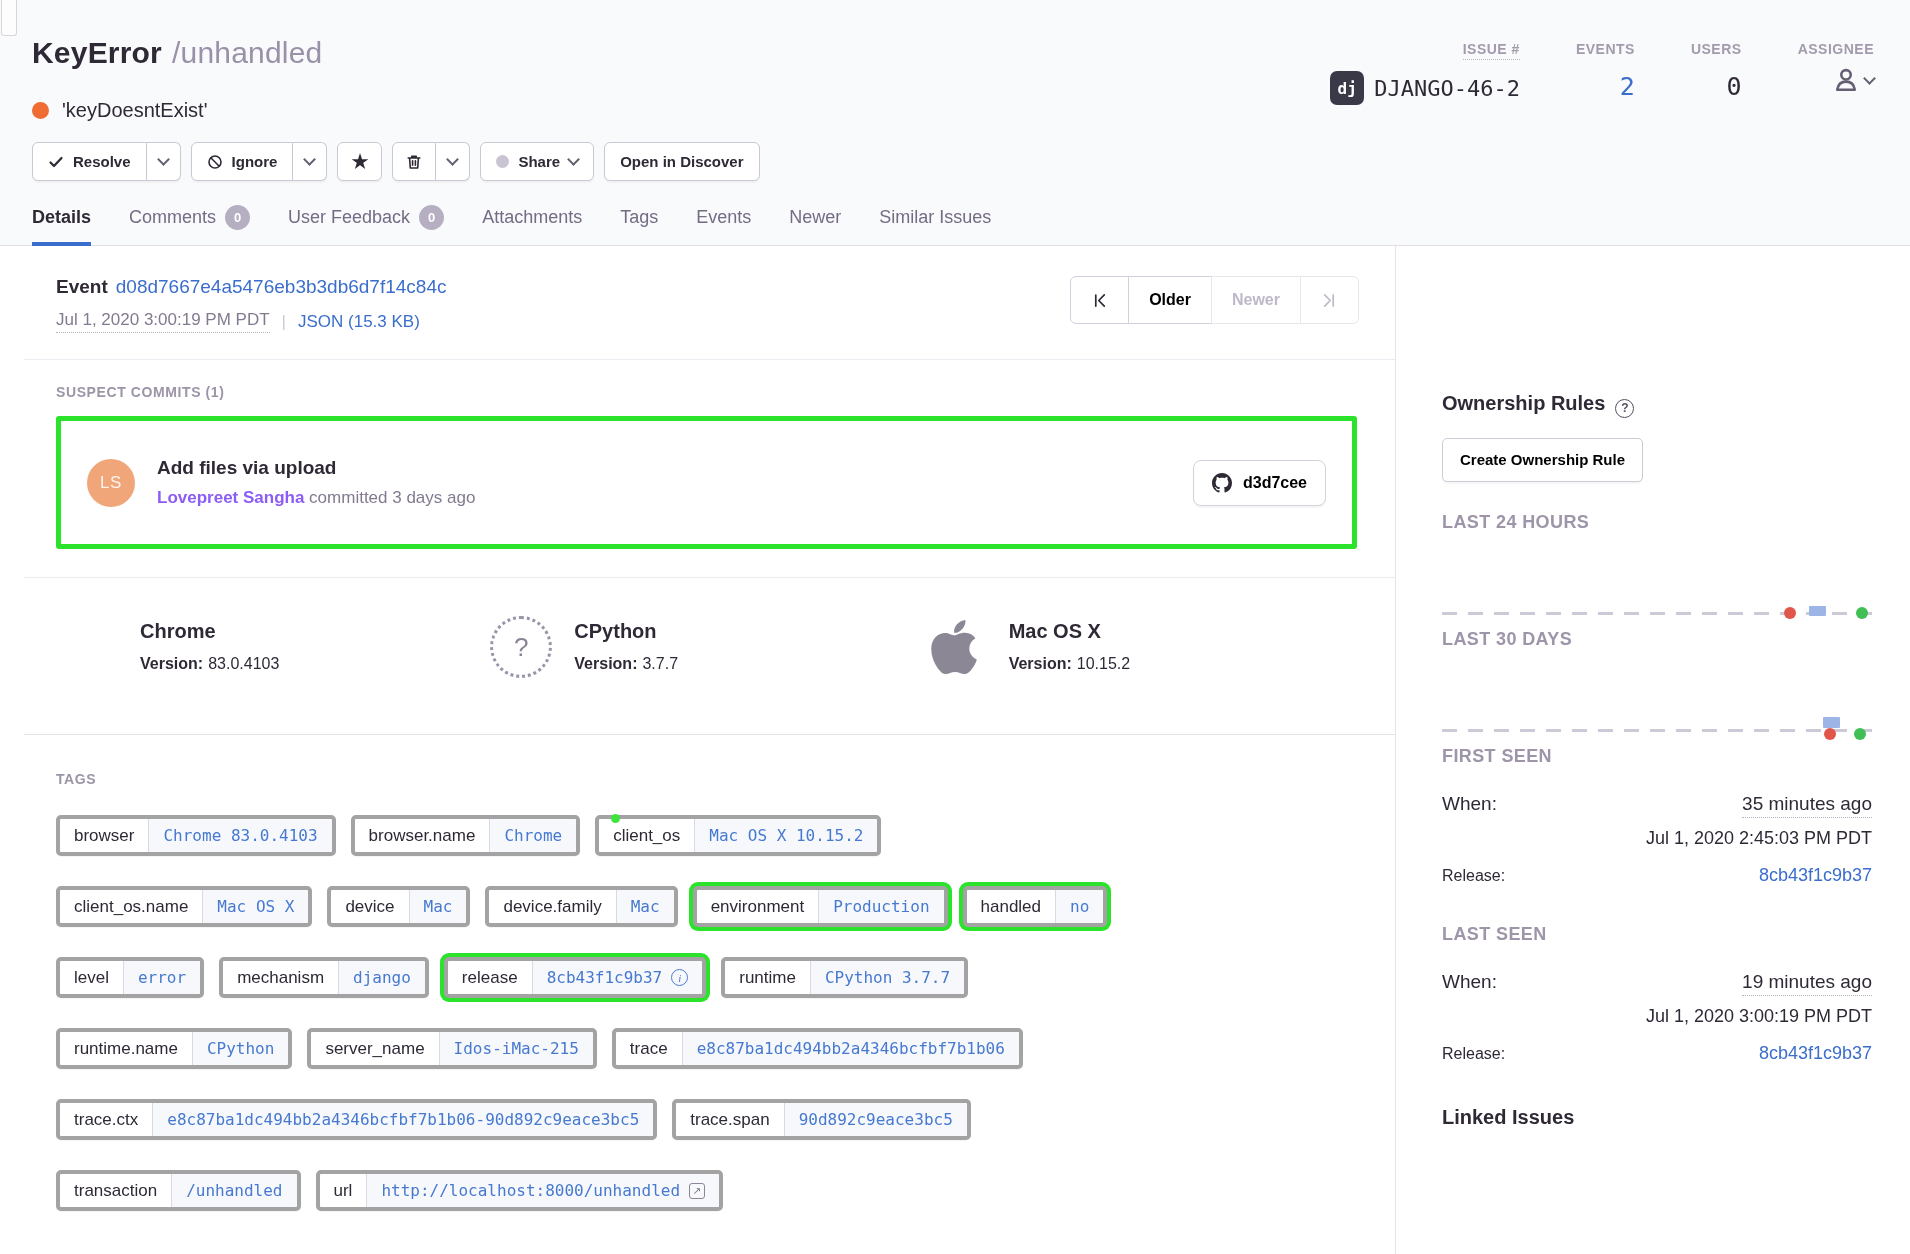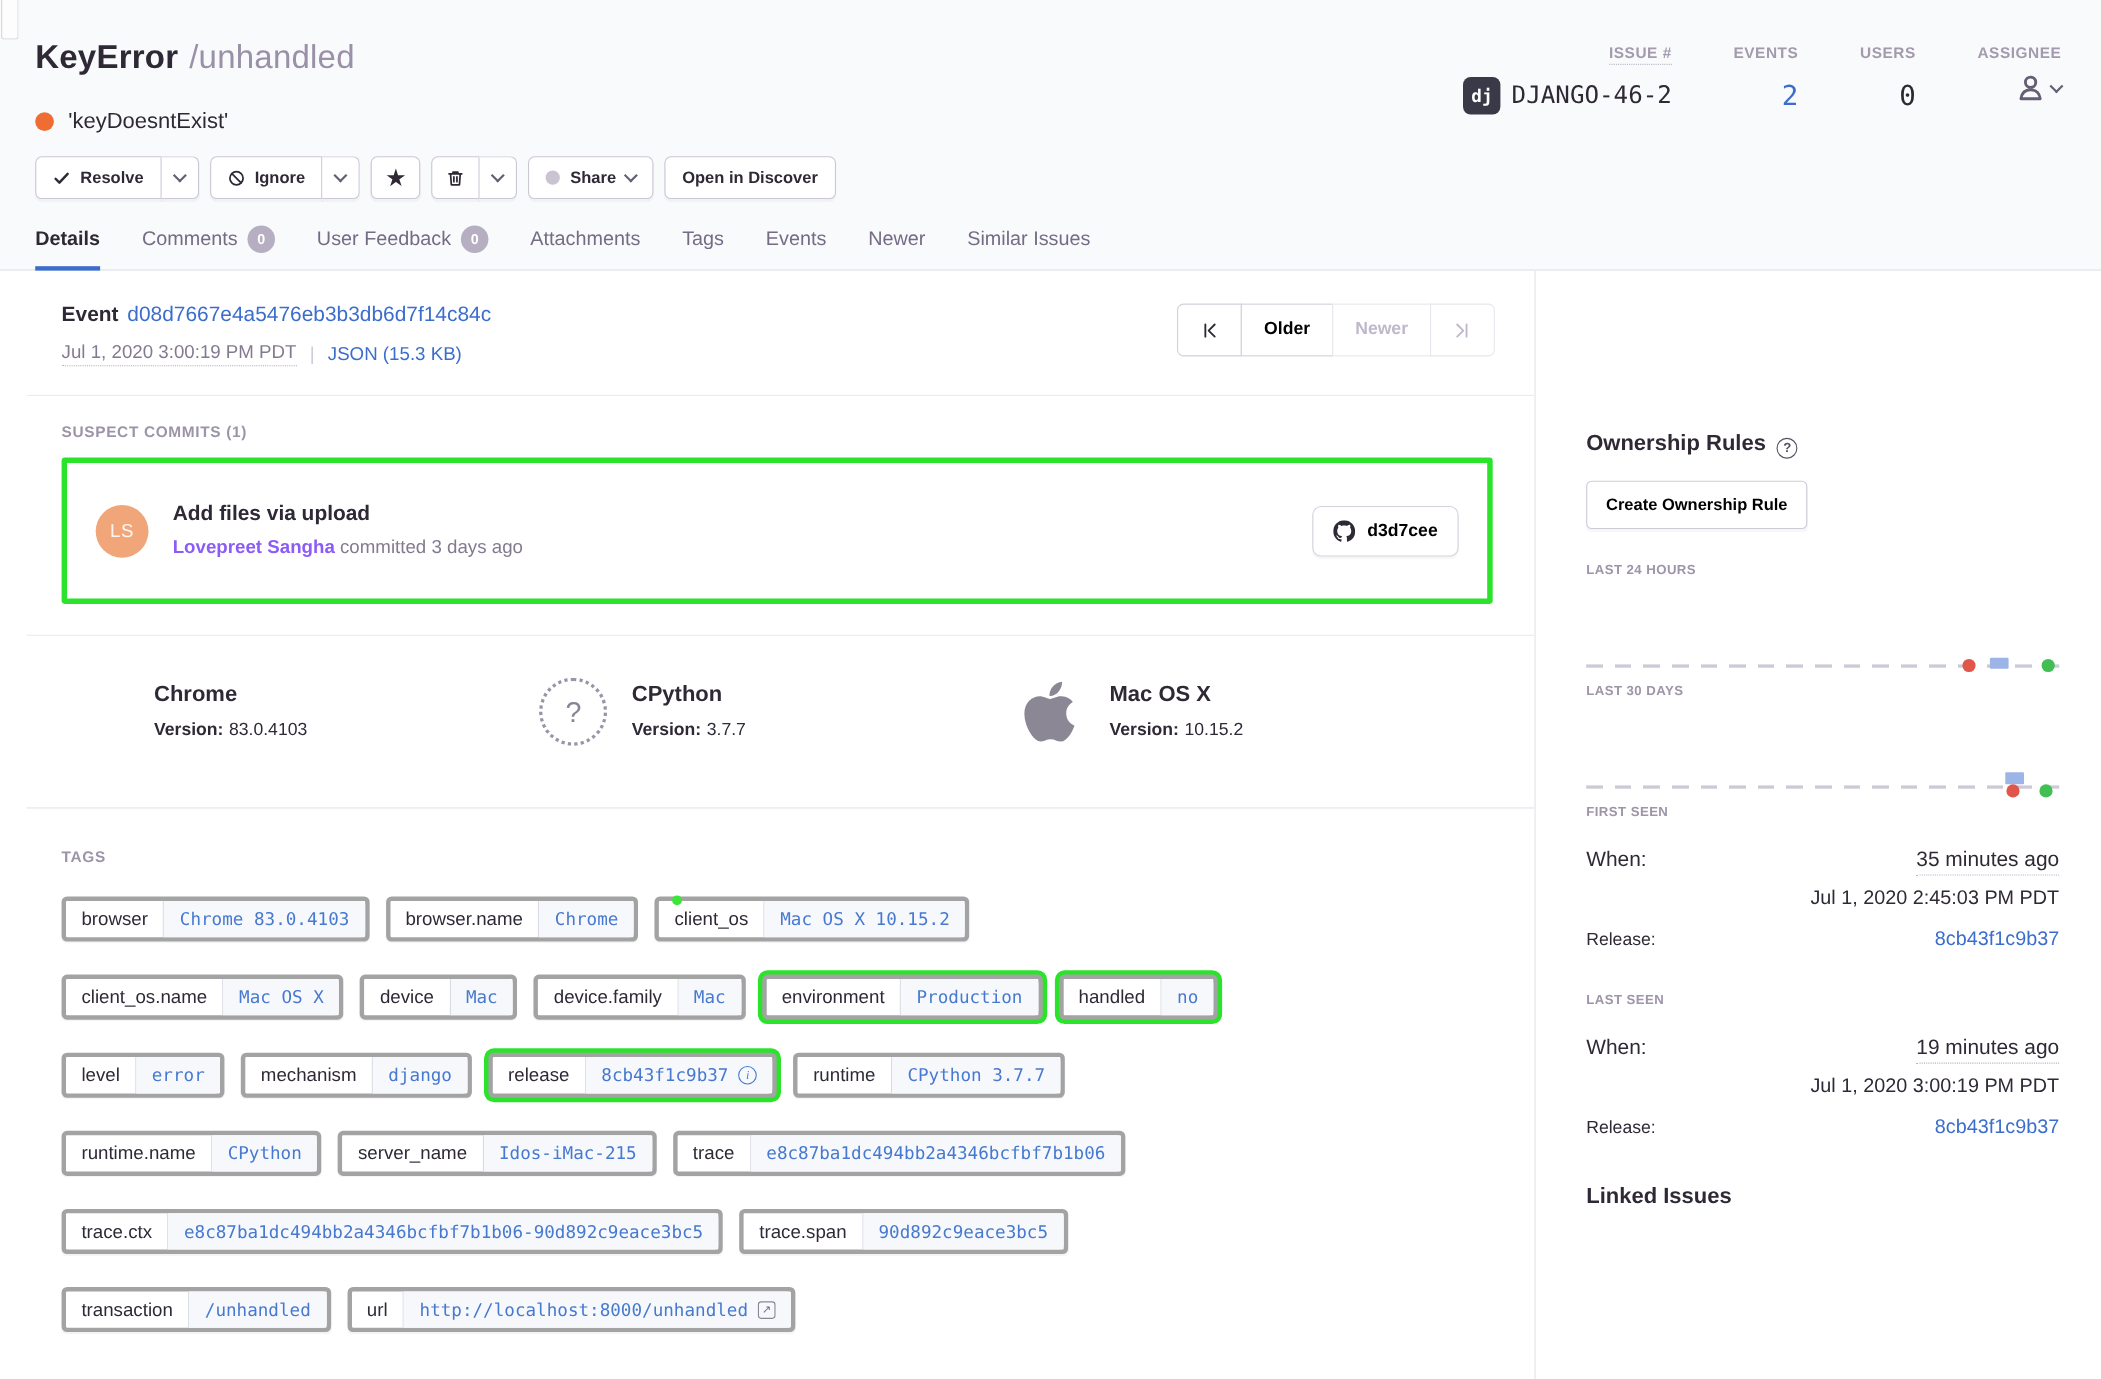--- a/index.html
+++ b/index.html
@@ -119,21 +119,21 @@
   
   .sb-h { font-size:20px; font-weight:bold; }
   .sb-hint { font-size:16px; color:#a79eb1; font-weight:normal; margin-left:10px; }
   .sb-row { display:flex; align-items:baseline; }
   .q-circle { width:19px; height:19px; border:1.5px solid #575064; border-radius:50%; color:#575064;
               font-size:12px; font-weight:bold; display:inline-flex; align-items:center; justify-content:center;
               margin-left:10px; transform:translateY(2px); }
   .sb-btn { margin-top:22px; display:inline-flex; align-items:center; border:1px solid #cfcad6; border-radius:5px;
             background:#fff; padding:0 17px; height:44px; font-size:15px; font-weight:bold; cursor:pointer;
             box-shadow:0 2px 1px rgba(45,35,60,.04); }
-  .sb-label { font-size:12px; font-weight:bold; color:#9e95a9; letter-spacing:.4px; }
+  .sb-label { font-size:18px; font-weight:bold; color:#9e95a9; letter-spacing:.4px; }
   .spark { position:relative; height:96px; }
   .spark-line { position:absolute; left:0; right:0; bottom:14px; height:3px;
       background:repeating-linear-gradient(90deg, #cdc9d6 0 15px, transparent 15px 26px); }
   .dot { position:absolute; width:12px; height:12px; border-radius:50%; }
   .dot.red { background:#e0564b; }
   .dot.green { background:#41bf55; }
   .bar { position:absolute; background:#9db4e6; border-radius:1px; }
   .seen-row { display:flex; justify-content:space-between; align-items:baseline; font-size:19px; }
   .seen-when { border-bottom:1px dotted #b9b2c2; padding-bottom:2px; }
   .seen-date { text-align:right; font-size:18px; margin-top:10px; }

